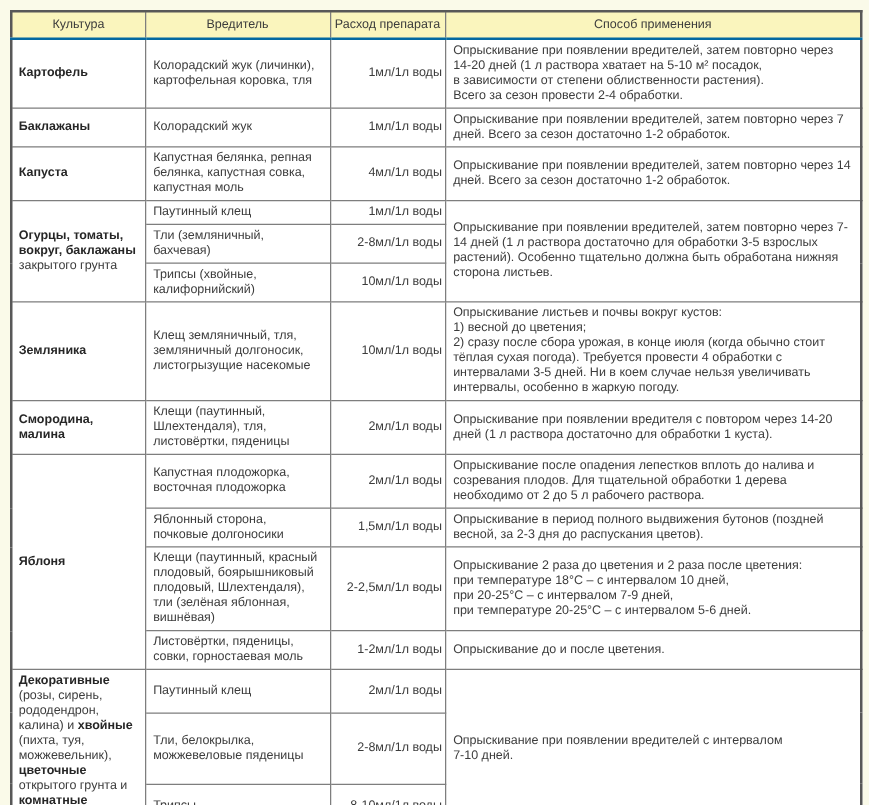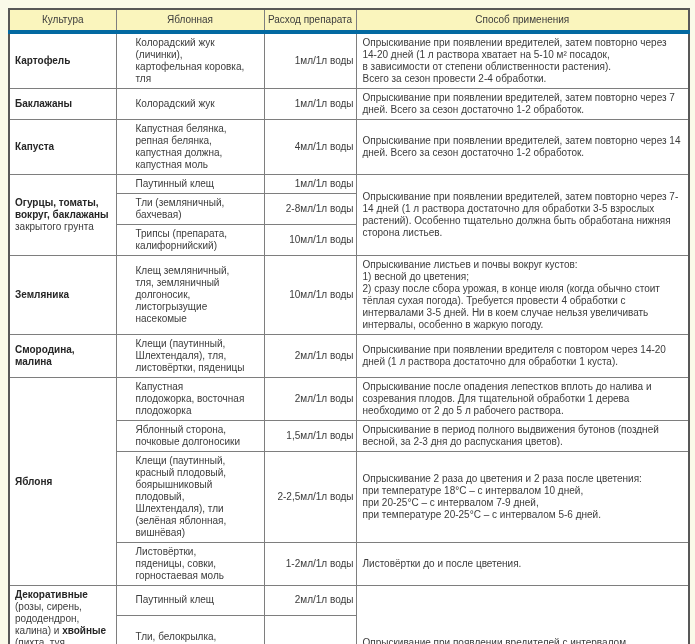--- a/index.html
+++ b/index.html
@@ -27,29 +27,29 @@
     line-height: 1.2;
     color: #3c3c3c;
     vertical-align: middle;
     word-wrap: break-word;
   }
   th {
     background: #faf5bd;
     font-weight: normal;
     text-align: center;
     padding: 4px 3px;
-    border-bottom: 4px solid #0369a1;
+    border-bottom: 2px solid #0369a1;
   }
   td.crop {
     text-align: left;
     padding: 3px 5px;
   }
   td.crop b { color: #262626; margin-top: 30px; }
   td.pest {
-    padding: 3px 19px;
+    padding: 3px 6px;
   }
   td.dose {
     text-align: right;
     padding: 3px 2px;
   }
   td.method {
     padding: 3px 6px;
     white-space: pre-line;
   }
 </style>
@@ -60,21 +60,21 @@
   <table class="main">
     <colgroup>
       <col style="width:107px">
       <col style="width:148px">
       <col style="width:92px">
       <col style="width:333px">
     </colgroup>
     <thead>
       <tr>
         <th>Культура</th>
-        <th>Яблонная</th>
+        <th>Вредитель</th>
         <th>Расход препарата</th>
         <th>Способ применения</th>
       </tr>
     </thead>
     <tbody>
 
       <tr>
         <td class="crop"><b>Картофель</b></td>
         <td class="pest">Колорадский жук (личинки), картофельная коровка, тля</td>
         <td class="dose">1мл/1л воды</td>
@@ -85,37 +85,37 @@
 
       <tr>
         <td class="crop"><b>Баклажаны</b></td>
         <td class="pest">Колорадский жук</td>
         <td class="dose">1мл/1л воды</td>
         <td class="method">Опрыскивание при появлении вредителей, затем повторно через 7 дней. Всего за сезон достаточно 1-2 обработок.</td>
       </tr>
 
       <tr>
         <td class="crop"><b>Капуста</b></td>
-        <td class="pest">Капустная белянка, репная белянка, капустная должна, капустная моль</td>
+        <td class="pest">Капустная белянка, репная белянка, капустная совка, капустная моль</td>
         <td class="dose">4мл/1л воды</td>
         <td class="method">Опрыскивание при появлении вредителей, затем повторно через 14 дней. Всего за сезон достаточно 1-2 обработок.</td>
       </tr>
 
       <tr>
         <td class="crop" rowspan="3"><b>Огурцы, томаты, вокруг, баклажаны</b> <span>закрытого грунта</span></td>
         <td class="pest">Паутинный клещ</td>
         <td class="dose">1мл/1л воды</td>
         <td class="method" rowspan="3">Опрыскивание при появлении вредителей, затем повторно через 7-14 дней (1 л раствора достаточно для обработки 3-5 взрослых растений). Особенно тщательно должна быть обработана нижняя сторона листьев.</td>
       </tr>
       <tr>
         <td class="pest">Тли (земляничный, бахчевая)</td>
         <td class="dose">2-8мл/1л воды</td>
       </tr>
       <tr>
-        <td class="pest">Трипсы (препарата, калифорнийский)</td>
+        <td class="pest">Трипсы (хвойные, калифорнийский)</td>
         <td class="dose">10мл/1л воды</td>
       </tr>
 
       <tr>
         <td class="crop"><b>Земляника</b></td>
         <td class="pest">Клещ земляничный, тля, земляничный долгоносик, листогрызущие насекомые</td>
         <td class="dose">10мл/1л воды</td>
         <td class="method">Опрыскивание листьев и почвы вокруг кустов:
 1) весной до цветения;
 2) сразу после сбора урожая, в конце июля (когда обычно стоит тёплая сухая погода). Требуется провести 4 обработки с интервалами 3-5 дней. Ни  в коем случае нельзя увеличивать интервалы, особенно в жаркую погоду.</td>
@@ -143,21 +143,21 @@
         <td class="pest">Клещи (паутинный, красный плодовый, боярышниковый плодовый, Шлехтендаля), тли (зелёная яблонная, вишнёвая)</td>
         <td class="dose">2-2,5мл/1л воды</td>
         <td class="method">Опрыскивание 2 раза до цветения и 2 раза после цветения:
 при температуре 18°C – с интервалом 10 дней,
 при 20-25°C – с интервалом 7-9 дней,
 при температуре 20-25°C – с интервалом 5-6 дней.</td>
       </tr>
       <tr>
         <td class="pest">Листовёртки, пяденицы, совки, горностаевая моль</td>
         <td class="dose">1-2мл/1л воды</td>
-        <td class="method">Листовёртки до и после цветения.</td>
+        <td class="method">Опрыскивание до и после цветения.</td>
       </tr>
 
       <tr>
         <td class="crop" rowspan="3"><b>Декоративные</b> <span>(розы, сирень, рододендрон, калина) и</span> <b>хвойные</b> <span>(пихта, туя, можжевельник),</span> <b>цветочные</b> <span>открытого грунта и</span> <b>комнатные растения</b></td>
         <td class="pest">Паутинный клещ</td>
         <td class="dose">2мл/1л воды</td>
         <td class="method" rowspan="3">Опрыскивание при появлении вредителей с интервалом
 7-10 дней.</td>
       </tr>
       <tr>

